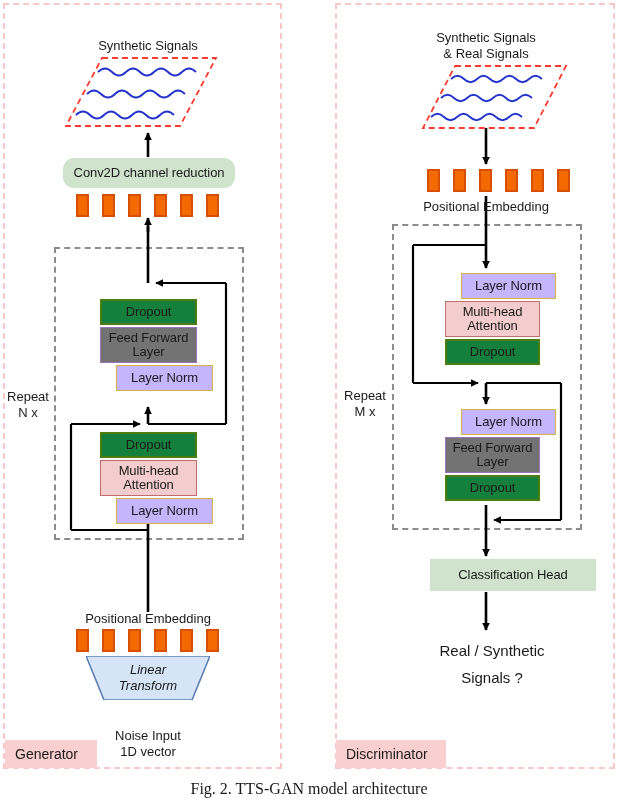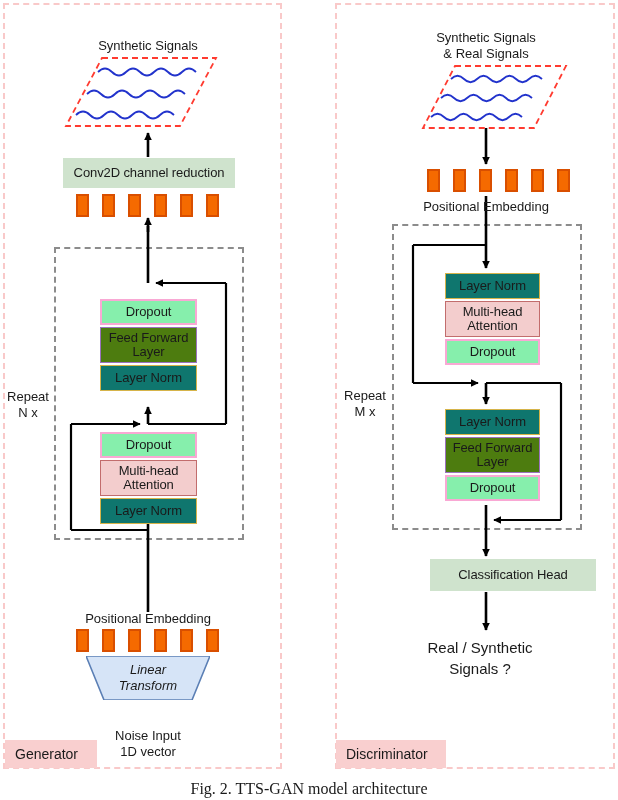--- a/index.html
+++ b/index.html
@@ -39,23 +39,23 @@
     box-sizing: border-box;
     display: flex;
     align-items: center;
     justify-content: center;
     text-align: center;
     font-size: 13px;
     line-height: 14px;
     letter-spacing: -0.1px;
     z-index: 6;
   }
-  .b-white  { background: #86efac; border: 2px solid #f9a8d4; }
-  .b-purple { background: #4d7c0f; border: 1.5px solid #9b72bd; }
-  .b-yellow { background: #0f766e; border: 1.5px solid #d6b44a; }
+  .b-white  { background: #15803d; border: 2px solid #4d7c0f; }
+  .b-purple { background: #737373; border: 1.5px solid #9b72bd; }
+  .b-yellow { background: #c4b5fd; border: 1.5px solid #d6b44a; margin-left: 16px; }
   .b-red    { background: #f3cdcd; border: 1.5px solid #c26d6d; }
   .b-green  { background: #cfe3cd; border: none; }
 
   .plain-text {
     position: absolute;
     font-size: 13px;
     line-height: 16px;
     text-align: center;
     white-space: pre-line;
     color: #1a1a1a;
@@ -177,21 +177,21 @@
 
   <div class="plain-text" style="left:78px; top:38px; width:140px;">Synthetic Signals</div>
 
   <svg style="position:absolute; left:62px; top:52px; width:160px; height:82px; z-index:4;" viewBox="0 0 160 82">
     <polygon points="40,6 154,6 118,74 4,74" fill="#ffffff" stroke="#ff3b30" stroke-width="1.8" stroke-dasharray="6 4"></polygon>
     <path d="M36,20 q7,-7 14,0 t14,0 t14,0 t14,0 t14,0 t14,0 t14,0" fill="none" stroke="#2233cc" stroke-width="1.8"></path>
     <path d="M25,42 q7,-7 14,0 t14,0 t14,0 t14,0 t14,0 t14,0 t14,0" fill="none" stroke="#2233cc" stroke-width="1.8"></path>
     <path d="M14,63 q7,-7 14,0 t14,0 t14,0 t14,0 t14,0 t14,0 t14,0" fill="none" stroke="#2233cc" stroke-width="1.8"></path>
   </svg>
 
-  <div class="nbox b-green" style="left:63px; top:158px; width:172px; height:30px;">Conv2D channel reduction</div>
+  <div class="nbox b-green" style="left:63px; top:158px; width:172px; height:30px;border-radius:11px;">Conv2D channel reduction</div>
 
   <div class="token-row" style="left:76px; top:194px;">
     <span class="token"></span>
     <span class="token"></span>
     <span class="token"></span>
     <span class="token"></span>
     <span class="token"></span>
     <span class="token"></span>
   </div>
 
@@ -261,20 +261,20 @@
 Attention</div>
   <div class="nbox b-white" style="left:445px; top:339px; width:95px; height:26px;">Dropout</div>
 
   <div class="nbox b-yellow" style="left:445px; top:409px; width:95px; height:26px;">Layer Norm</div>
   <div class="nbox b-purple" style="left:445px; top:437px; width:95px; height:36px;">Feed Forward
 Layer</div>
   <div class="nbox b-white" style="left:445px; top:475px; width:95px; height:26px;">Dropout</div>
 
   <div class="nbox b-green" style="left:430px; top:559px; width:166px; height:32px;">Classification Head</div>
 
-  <div class="plain-text" style="left:404px; top:637px; width:152px; font-size:15px; line-height:21px;">Real / Synthetic
+  <div class="plain-text" style="left:416px; top:637px; width:152px; font-size:15px; line-height:27px;">Real / Synthetic
 Signals ?</div>
 
   <div class="badge" style="left:336px; top:740px; width:110px; height:28px;">Discriminator</div>
 
   <div class="caption" style="top:780px;">Fig. 2.  TTS-GAN model architecture</div>
 
 </div>
 
 </body></html>

